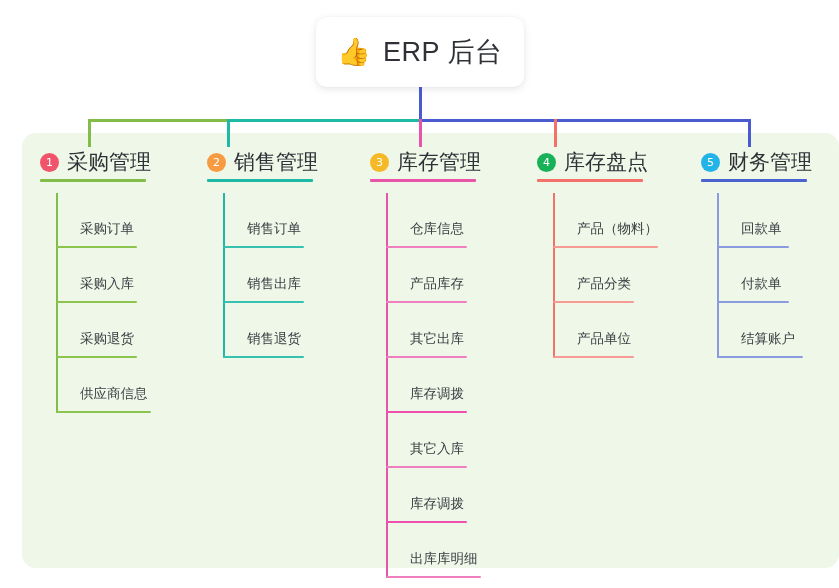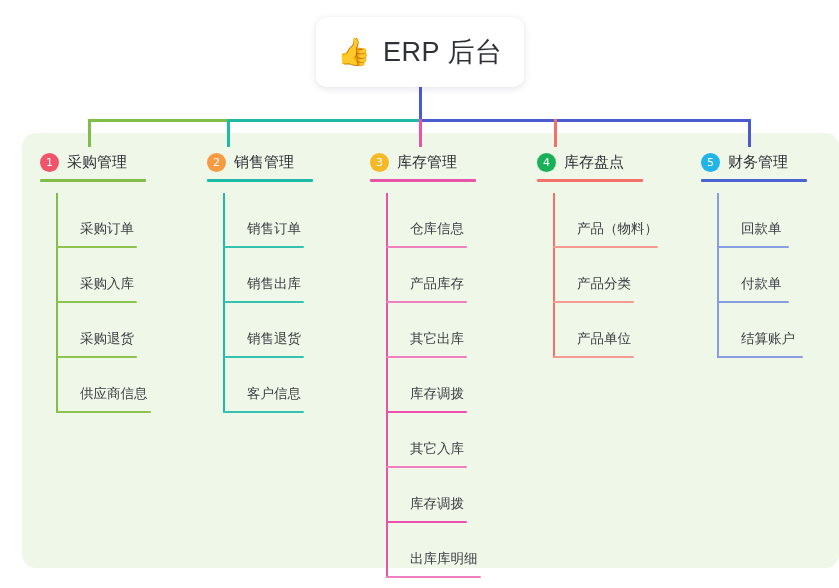--- a/index.html
+++ b/index.html
@@ -36,21 +36,21 @@
 
   
   .col{position:absolute;top:143px;}
   .col-head{position:relative;height:38px;display:flex;align-items:center;gap:8px;padding-left:18px;box-sizing:border-box;}
   .badge{
     width:19px;height:19px;border-radius:50%;
     display:flex;align-items:center;justify-content:center;
     color:#fff;font-size:11px;line-height:1;flex:none;
     font-family:"DejaVu Sans",sans-serif;
   }
-  .col-title{font-size:15px;color:#2f3137;white-space:nowrap;text-align:center;}
+  .col-title{font-size:21px;color:#2f3137;white-space:nowrap;text-align:center;}
   .head-rule{position:absolute;left:18px;height:3px;border-radius:1px;}
 
   .items{position:relative;margin-top:0;padding-left:16px;}
   .item{
     position:relative;height:55px;box-sizing:border-box;
   }
   .item-spine{position:absolute;left:0;top:0;width:2px;height:55px;}
   .item-label{
     position:absolute;left:24px;bottom:10px;
     font-size:13.5px;color:#3a3d42;white-space:nowrap;
@@ -130,25 +130,20 @@
       <div class="item">
         <div class="item-spine" style="background:#1ebaa6;"></div>
         <div class="item-label">销售出库</div>
         <div class="item-rule" style="width:81px;background:#35c2b0;"></div>
       </div>
       <div class="item">
         <div class="item-spine" style="background:#1ebaa6;"></div>
         <div class="item-label">销售退货</div>
         <div class="item-rule" style="width:81px;background:#35c2b0;"></div>
       </div>
-      <div class="item">
-        <div class="item-spine" style="background:#1ebaa6;"></div>
-        <div class="item-label">客户信息</div>
-        <div class="item-rule" style="width:81px;background:#35c2b0;"></div>
-      </div>
     </div>
   </div>
 
   <div class="col" style="left:370px;width:160px;">
     <div class="col-head" style="padding-left:0;">
       <span class="badge" style="background:#f5b928;">3</span>
       <span class="col-title">库存管理</span>
     </div>
     <div class="head-rule" style="left:0;top:36px;width:106px;background:#e855a8;"></div>
     <div class="items" style="margin-top:12px;">

